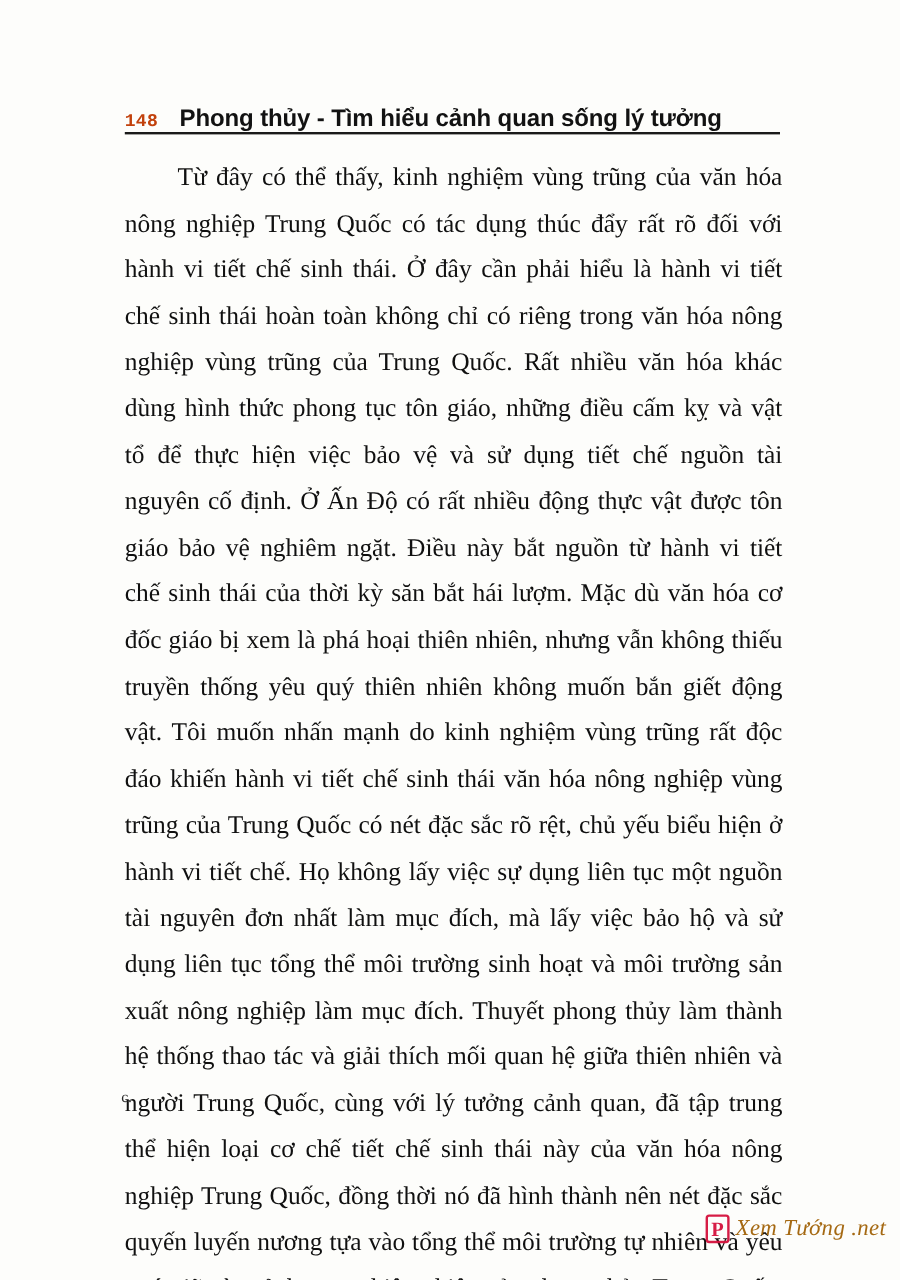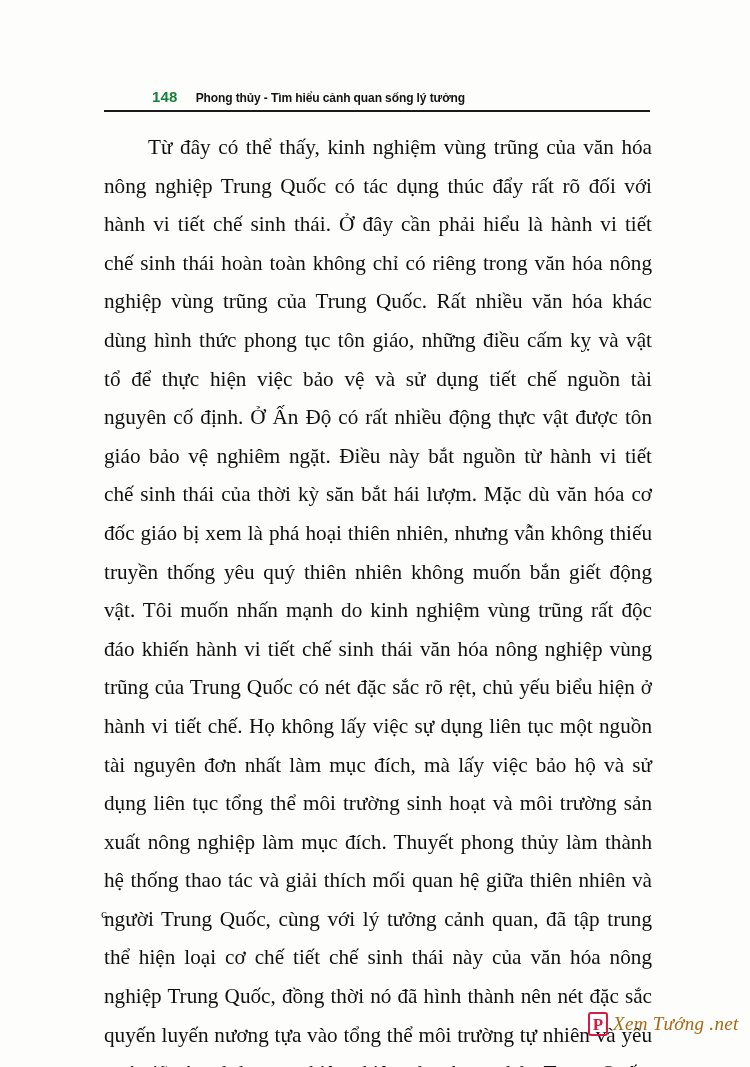--- a/index.html
+++ b/index.html
@@ -29,31 +29,30 @@
   .header-row {
     position: absolute;
     left: 104px;
     top: 88px;
     width: 546px;
     display: flex;
     align-items: baseline;
     gap: 18px;
   }
   .folio {
-    font-family: Liberation Sans, sans-serif;
+    font-family: Liberation Mono, monospace;
     font-weight: bold;
     font-size: 15px;
     letter-spacing: 0.2px;
-    color: #15803d;
-    margin-left: 48px;
+    color: #c2410c;
   }
   .running-title {
     font-family: "Liberation Sans", sans-serif;
     font-weight: bold;
-    font-size: 12px;
+    font-size: 20px;
     letter-spacing: -0.1px;
     color: #121212;
     white-space: nowrap;
   }
   .header-rule {
     position: absolute;
     left: 104px;
     top: 110px;
     width: 546px;
     height: 1.6px;

